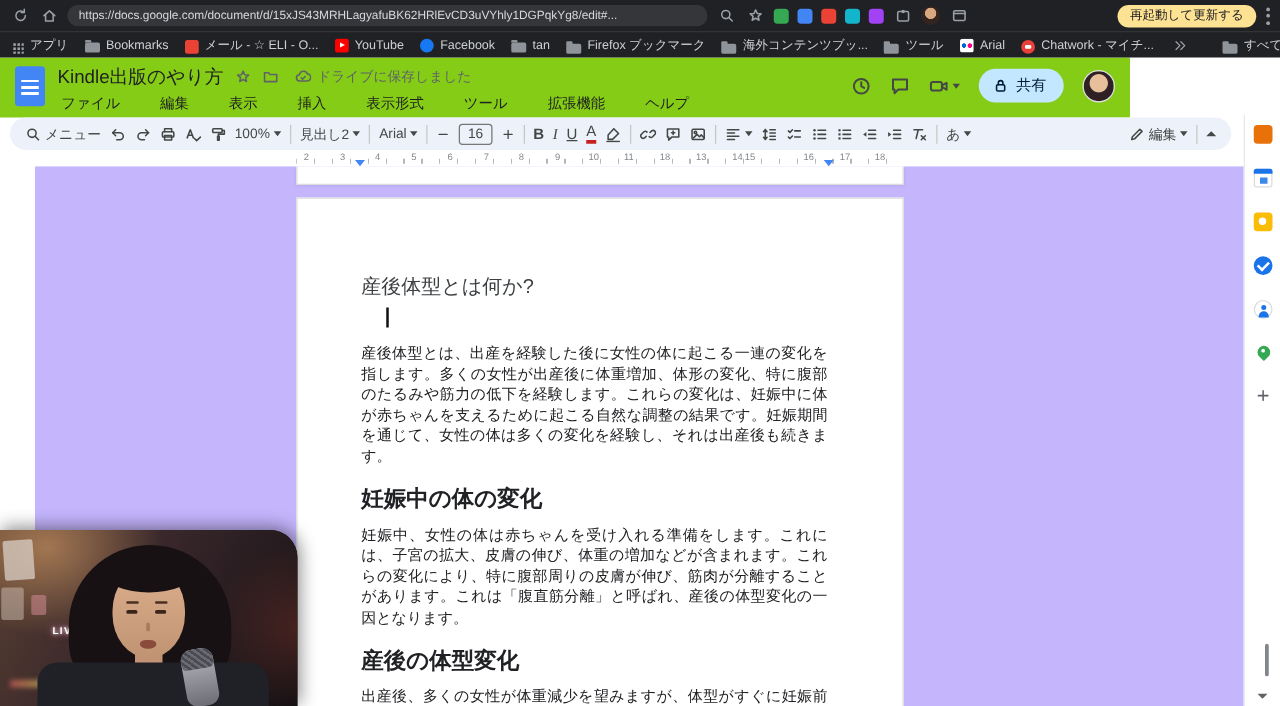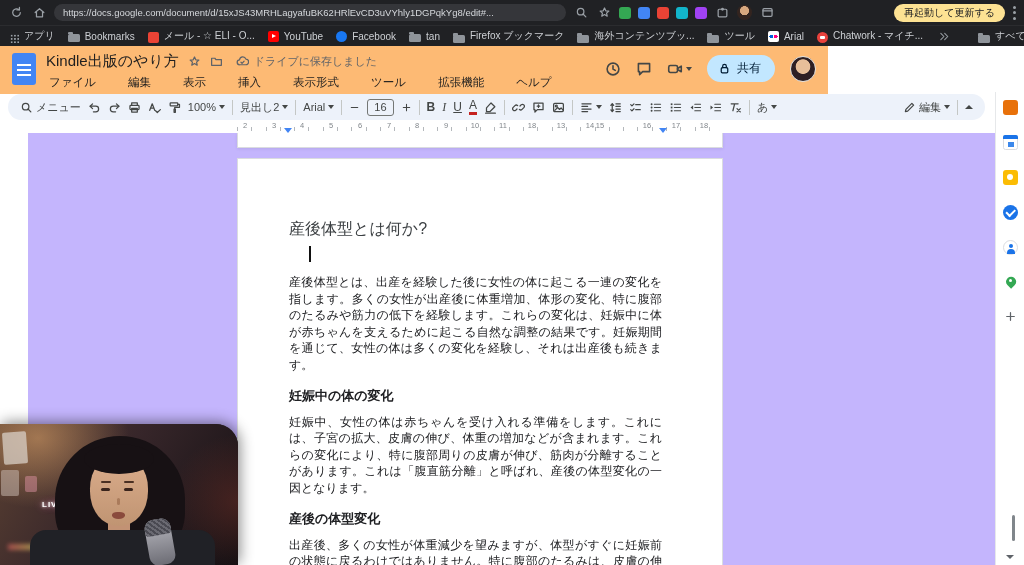--- a/index.html
+++ b/index.html
@@ -40,21 +40,21 @@
     border-top:2.5px solid transparent;border-bottom:2.5px solid transparent;}
   .fv-fb{background:#1877f2;border-radius:50%;}
   .fv-flickr{background:#fff;
     background-image:radial-gradient(circle at 3.2px 5.5px,#0063dc 1.7px,transparent 1.9px),
                      radial-gradient(circle at 7.8px 5.5px,#ff0084 1.7px,transparent 1.9px);}
   .fv-cw{background:#e8413c;border-radius:50%;}
   .fv-cw::after{content:"";position:absolute;left:3px;top:3.5px;width:5px;height:3.5px;background:#fff;border-radius:1px;}
   .bkdiv{width:1px;height:12px;background:#4a4d51;}
 
   
-  #dheader{position:absolute;top:46px;left:0;width:828px;height:48px;background:#fdba74;z-index:20;}
+  #dheader{position:absolute;top:46px;left:0;width:904px;height:48px;background:#84cc16;z-index:20;}
   .docs-logo{position:absolute;left:12px;top:7px;width:24px;height:32px;background:#4285f4;border-radius:3px;}
   .docs-logo::after{content:"";position:absolute;left:5px;right:5px;top:11px;height:15px;
     background:repeating-linear-gradient(#fff 0 2px,transparent 2px 5px);}
   .title-row{position:absolute;left:46px;top:6px;display:flex;align-items:center;gap:9px;color:#5f6368;}
   .doc-title{font-size:15px;color:#1f1f1f;white-space:nowrap;}
   .save-status{display:flex;align-items:center;gap:5px;font-size:11px;color:#5f6368;margin-left:4px;white-space:nowrap;}
   .menu-row{position:absolute;left:42px;top:27px;display:flex;gap:18px;font-size:11.5px;color:#1f1f1f;}
   .menu-item{padding:2px 7px;border-radius:4px;white-space:nowrap;}
   .header-actions{position:absolute;right:12px;top:9px;display:flex;align-items:center;gap:15px;color:#444746;}
   .cam-group{display:flex;align-items:center;gap:3px;}
@@ -90,21 +90,21 @@
 
   
   #leftgutter{position:absolute;left:0;top:133px;bottom:0;width:28px;background:#fff;z-index:5;}
   #docarea{position:absolute;left:28px;top:133px;bottom:0;width:967px;background:#c4b5fd;z-index:4;}
   .page-frag{position:absolute;left:209px;top:0;width:486px;height:15px;background:#fff;
     border:1px solid #dadce0;border-top:none;box-shadow:0 1px 3px rgba(0,0,0,.08);}
   .page{position:absolute;left:209px;top:25px;width:486px;bottom:-2px;background:#fff;
     border:1px solid #dadce0;border-bottom:none;padding:60px 60px 0 51px;overflow:hidden;}
   .doc-h1{font-size:16px;font-weight:500;color:#3c4043;margin:0 0 34px;}
   .doc-p{font-size:12px;line-height:16.6px;color:#202124;text-align:justify;word-break:break-all;margin:0 0 12px;}
-  .doc-h2{font-size:13px;font-weight:700;color:#202124;margin:13px 0 9px;}
+  .doc-h2{font-size:18px;font-weight:700;color:#202124;margin:13px 0 9px;}
   .tcaret{position:absolute;left:71px;top:87px;width:1.5px;height:16px;background:#111;}
 
   
   #rail{position:absolute;right:0;top:92px;bottom:0;width:29px;background:#fff;border-left:1px solid #e6e8ea;
     display:flex;flex-direction:column;align-items:center;gap:20px;padding-top:8px;z-index:25;color:#5f6368;}
   .ri{width:15px;height:15px;position:relative;flex:none;}
   .ri-orange{background:#e8710a;border-radius:3px;}
   .ri-cal{background:#fff;border:1px solid #dadce0;border-radius:2.5px;}
   .ri-cal::before{content:"";position:absolute;left:-1px;top:-1px;right:-1px;height:4px;background:#1a73e8;border-radius:2px 2px 0 0;}
   .ri-cal::after{content:"";position:absolute;left:4px;top:6px;width:6px;height:5px;background:#1a73e8;opacity:.85;}

